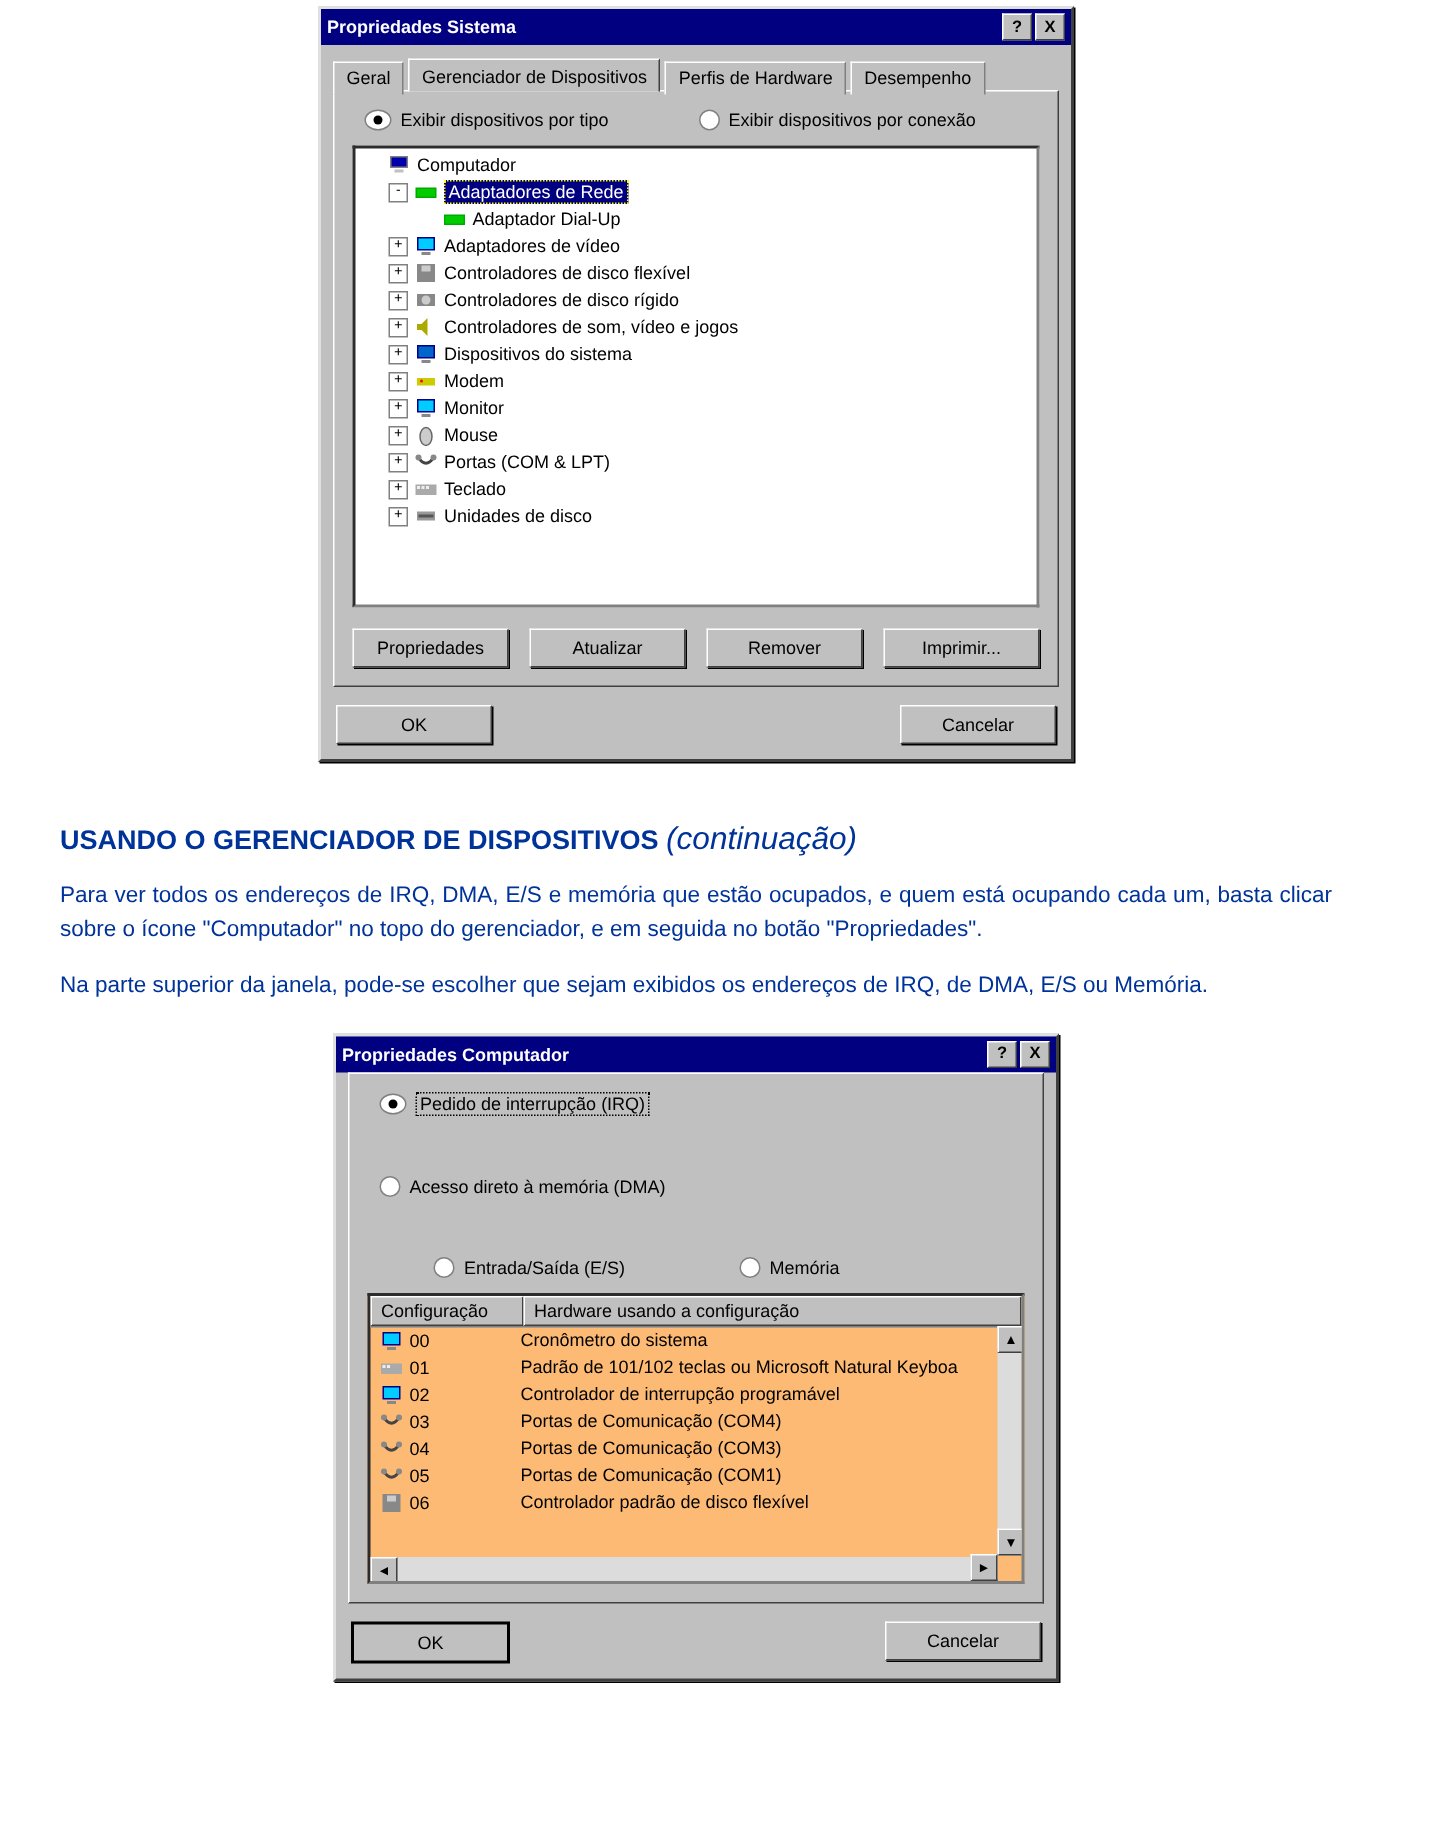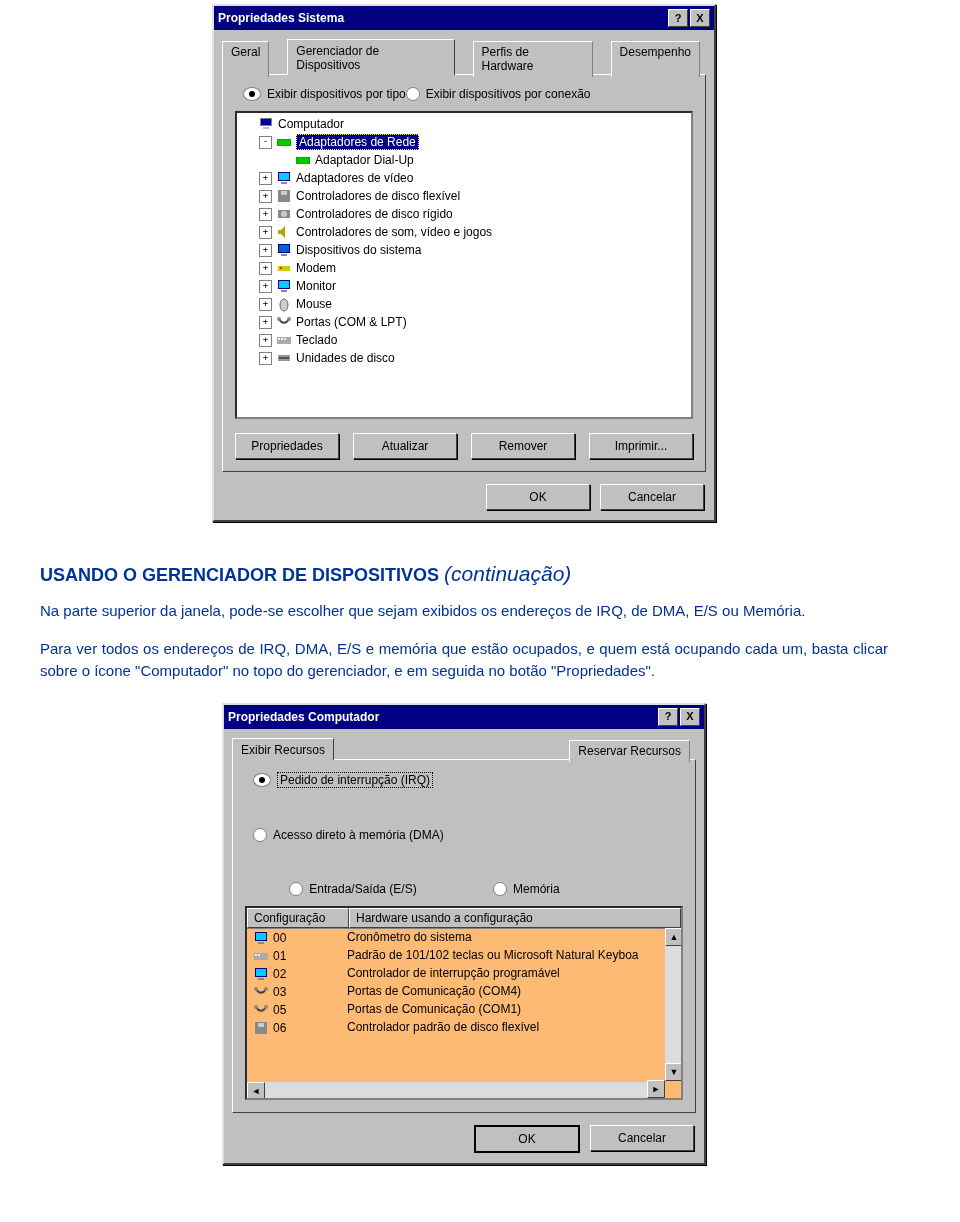--- a/index.html
+++ b/index.html
@@ -46,24 +46,23 @@
     background: #c0c0c0;
     border-top: 1px solid #fff;
     border-left: 1px solid #fff;
     border-right: 1px solid #404040;
     border-bottom: 1px solid #404040;
     color: #000;
     display: flex; align-items: center; justify-content: center;
     font-weight: bold; font-size: 11px; line-height: 1;
   }
   .tabs {
-    padding: 8px 12px 0 8px;
+    padding: 8px 0 0 8px;
     display: flex;
-    gap: 16px;
-    justify-content: space-between;
+    gap: 1px;
   }
   .tab {
     border: 1px solid #808080;
     border-bottom: none;
     border-top-color: #fff;
     border-left-color: #fff;
     background: #c0c0c0;
     padding: 3px 8px;
     font-size: 12px;
     position: relative;
@@ -80,21 +79,21 @@
   }
   .tab.inactive { top: 3px; }
   .panel {
     margin: 0 8px 8px 8px;
     border: 1px solid #fff;
     border-right-color: #404040;
     border-bottom-color: #404040;
     padding: 12px;
     background: #c0c0c0;
   }
-  .radiorow { display: flex; margin-bottom: 10px; padding-left: 8px; }
+  .radiorow { display: flex; gap: 60px; margin-bottom: 10px; padding-left: 8px; }
   .radio { display: flex; align-items: center; gap: 6px; font-size: 12px; }
   .radio .dot {
     width: 12px; height: 12px; border-radius: 50%;
     background: #fff; border: 1px solid #808080;
     display: inline-flex; align-items: center; justify-content: center;
   }
   .radio .dot.sel::after {
     content: ""; width: 6px; height: 6px; background: #000; border-radius: 50%;
   }
   .tree {
@@ -133,21 +132,21 @@
     border-top: 1px solid #fff;
     border-left: 1px solid #fff;
     border-right: 1px solid #404040;
     border-bottom: 1px solid #404040;
     font-size: 12px;
     box-shadow: 1px 1px 0 #000;
     display:inline-flex; align-items:center; justify-content:center;
     padding: 0 6px;
   }
   .btnrow { display:flex; gap:12px; justify-content:space-between; margin-top:14px; }
-  .footerrow { display:flex; gap:10px; justify-content:flex-end; padding: 4px 10px 10px 10px; }
+  .footerrow { display:flex; gap:10px; justify-content:space-between; padding: 4px 10px 10px 10px; }
 
   
   .listview {
     background:#fdba74; border:2px inset #808080;
     font-size:12px; height:190px; overflow:hidden; position:relative;
   }
   .listview .hdr { display:flex; background:#c0c0c0; border-bottom:1px solid #808080; }
   .listview .hdr .hc {
     border-top:1px solid #fff; border-left:1px solid #fff;
     border-right:1px solid #404040; border-bottom:1px solid #404040;
@@ -396,38 +395,34 @@
       <span class="btn">
           <span>Cancelar</span>
         </span>
     </div>
   </div>
 
   <div class="heading">
     <span>USANDO O GERENCIADOR DE DISPOSITIVOS</span>
     <span class="cont">(continuação)</span>
   </div>
+  <p class="para">Para ver todos os endereços de IRQ, DMA, E/S e memória que estão ocupados, e quem está ocupando cada um, basta clicar sobre o ícone "Computador" no topo do gerenciador, e em seguida no botão "Propriedades".</p>
   <p class="para">Na parte superior da janela, pode-se escolher que sejam exibidos os endereços de IRQ, de DMA, E/S ou Memória.</p>
-  <p class="para">Para ver todos os endereços de IRQ, DMA, E/S e memória que estão ocupados, e quem está ocupando cada um, basta clicar sobre o ícone "Computador" no topo do gerenciador, e em seguida no botão "Propriedades".</p>
 
   <div class="win9x-dialog" style="width:480px; margin-top:20px;">
     <div class="titlebar">
       <span class="title">Propriedades Computador</span>
       <span class="btns">
         <span class="titlebtn">
             <span>?</span>
           </span>
         <span class="titlebtn">
             <span>X</span>
           </span>
       </span>
-    </div>
-    <div class="tabs">
-      <div class="tab active">Exibir Recursos</div>
-      <div class="tab inactive">Reservar Recursos</div>
     </div>
     <div class="panel">
       <div class="radiorow" style="gap:40px; flex-wrap:wrap;">
         <label class="radio" style="width:200px;">
           <span class="dot sel"></span>
           <span class="sel-outline">Pedido de interrupção (IRQ)</span>
         </label>
         <label class="radio">
           <span class="dot"></span>
           <span>Acesso direto à memória (DMA)</span>
@@ -502,20 +497,33 @@
             </div>
             <div class="row">
               <div class="cell1">
                 <span class="ticon">
                   <svg viewBox="0 0 16 16">
                     <path d="M3 5c3 5 7 5 10 0" stroke="#444" fill="none" stroke-width="2"></path>
                     <circle cx="3" cy="5" r="2" fill="#888"></circle>
                     <circle cx="13" cy="5" r="2" fill="#888"></circle>
                   </svg>
                 </span>
+                <span>04</span>
+              </div>
+              <div class="cell2">Portas de Comunicação (COM3)</div>
+            </div>
+            <div class="row">
+              <div class="cell1">
+                <span class="ticon">
+                  <svg viewBox="0 0 16 16">
+                    <path d="M3 5c3 5 7 5 10 0" stroke="#444" fill="none" stroke-width="2"></path>
+                    <circle cx="3" cy="5" r="2" fill="#888"></circle>
+                    <circle cx="13" cy="5" r="2" fill="#888"></circle>
+                  </svg>
+                </span>
                 <span>05</span>
               </div>
               <div class="cell2">Portas de Comunicação (COM1)</div>
             </div>
             <div class="row">
               <div class="cell1">
                 <span class="ticon">
                   <svg viewBox="0 0 16 16">
                     <rect x="2" y="2" width="12" height="12" fill="#888"></rect>
                     <rect x="5" y="3" width="6" height="4" fill="#ccc"></rect>

